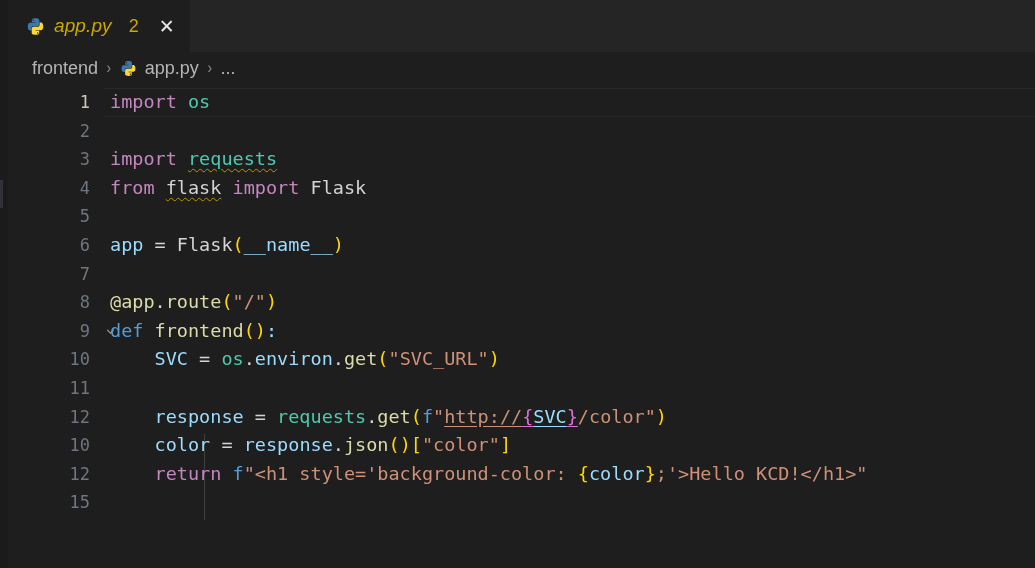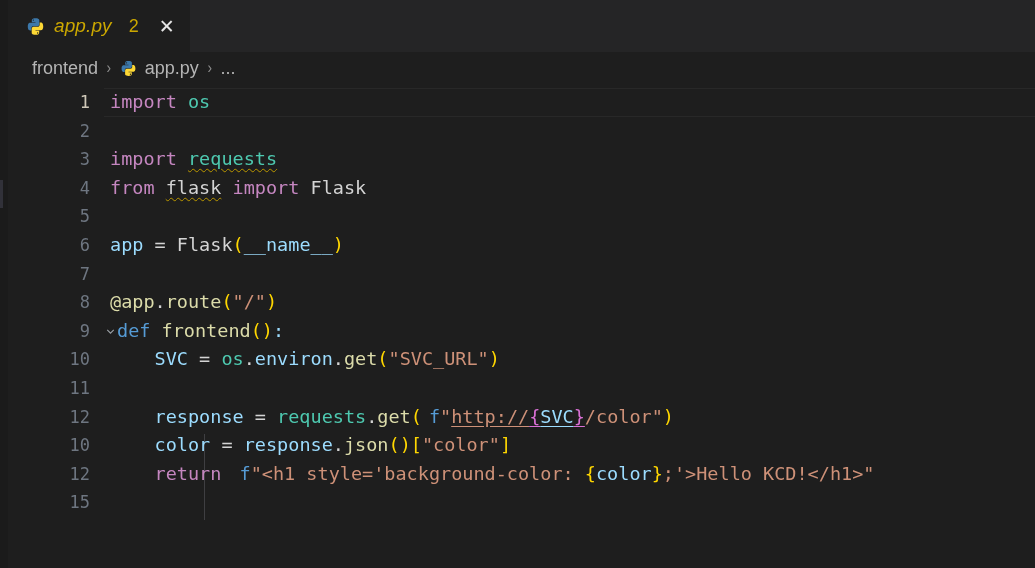--- a/index.html
+++ b/index.html
@@ -200,21 +200,21 @@
     position: absolute;
     left: 100px;
     top: 350px;
     width: 1px;
     height: 172px;
     background: #3f3f42;
   }
 
   
   .t-kw      { color: #c586c0; margin-top: 32px; }   
-  .t-ctrl    { color: #569cd6; margin-left: 7px; }   
+  .t-ctrl    { color: #569cd6; }   
   .t-mod     { color: #4ec9b0; }   
   .t-plain   { color: #d4d4d4; }
   .t-var     { color: #9cdcfe; }   
   .t-func    { color: #dcdcaa; }   
   .t-str     { color: #ce9178; }
   .t-paren-y { color: #ffd700; }
   .t-brace-m { color: #da70d6; }
   .t-deco    { color: #dcdcaa; }
 
   .squiggle {

